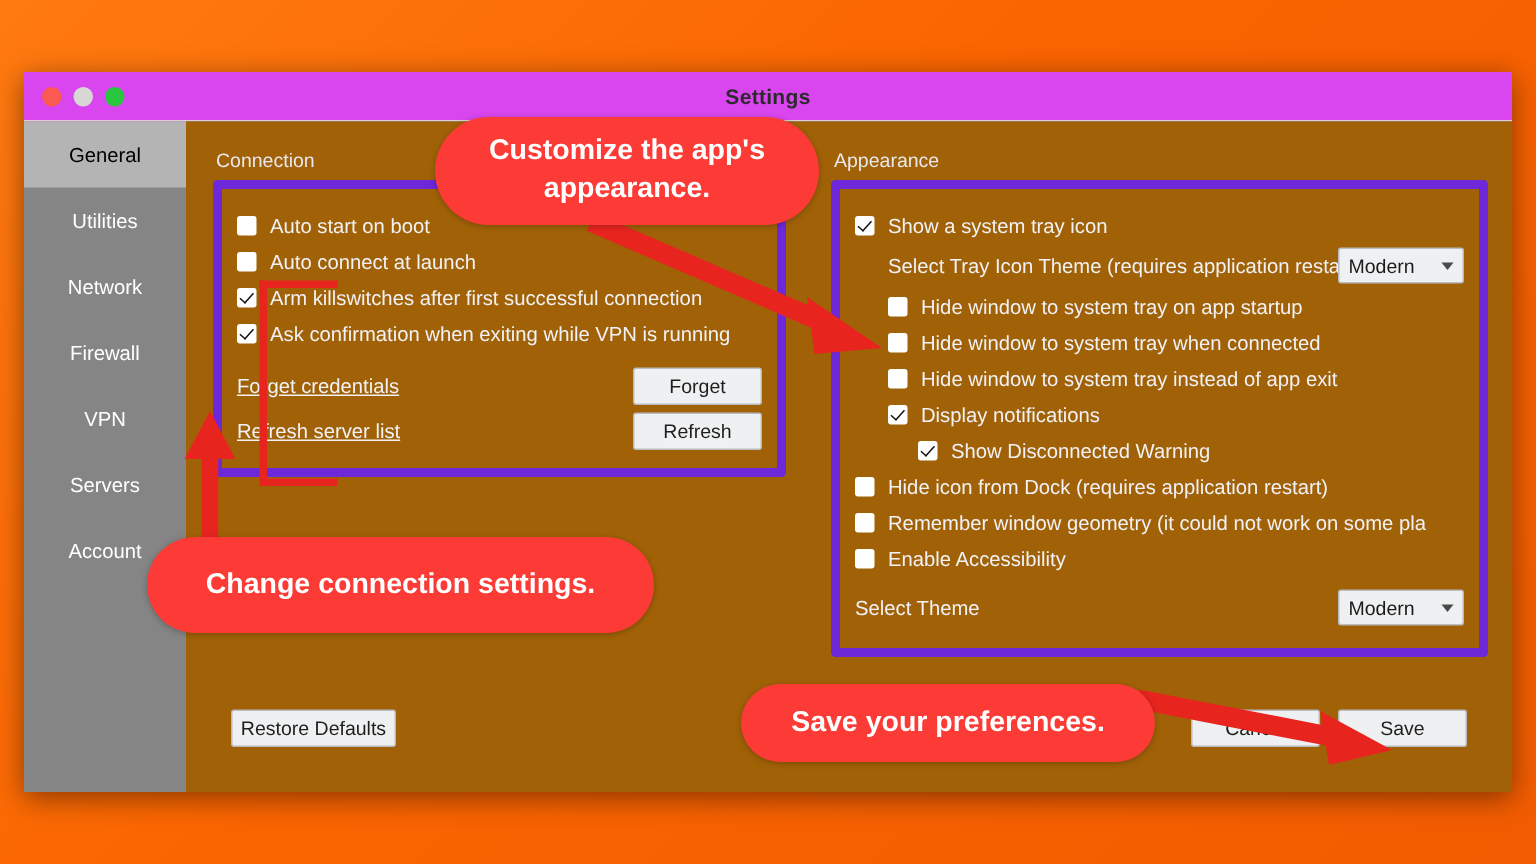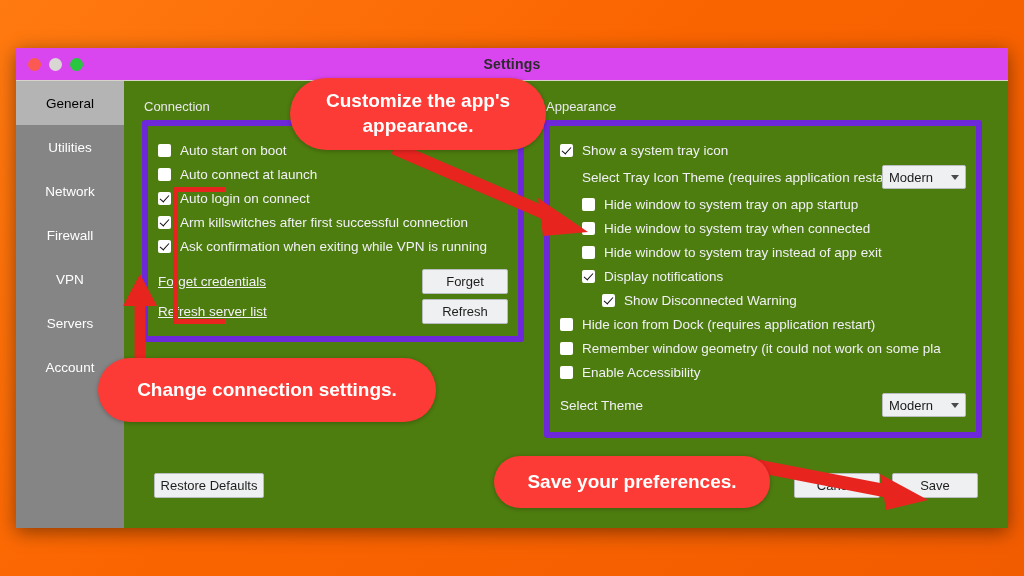--- a/index.html
+++ b/index.html
@@ -62,24 +62,25 @@
     display: flex; align-items: center; justify-content: center;
     font-size: 13.5px;
     color: #ffffff;
   }
   .side-item.active { background: #b4b4b4; color: #000000; }
 
   
   #content {
     flex: 1;
     position: relative;
-    background: #4d7c0f;
+    background: #a16207;
     padding: 18px 16px 0 18px;
     display: flex;
     gap: 20px;
+    justify-content: space-between;
   }
   .column { position: relative; }
   #col-left  { width: 382px; }
   #col-right { width: 438px; }
 
   .group-title {
     font-size: 13px;
     color: #e8e8ee;
     margin-bottom: 6px;
     padding-left: 2px;
@@ -287,24 +288,20 @@
           <div class="cb-row">
             <span class="box"></span>
             <span>Auto start on boot</span>
           </div>
           <div class="cb-row">
             <span class="box"></span>
             <span>Auto connect at launch</span>
           </div>
           <div class="cb-row">
             <span class="box checked"></span>
-            <span>Auto login on connect</span>
-          </div>
-          <div class="cb-row">
-            <span class="box checked"></span>
             <span>Arm killswitches after first successful connection</span>
           </div>
           <div class="cb-row">
             <span class="box checked"></span>
             <span>Ask confirmation when exiting while VPN is running</span>
           </div>
 
           <div class="lb-row" style="margin-top:8px">
             <span>Forget credentials</span>
             <button class="btn">Forget</button>

